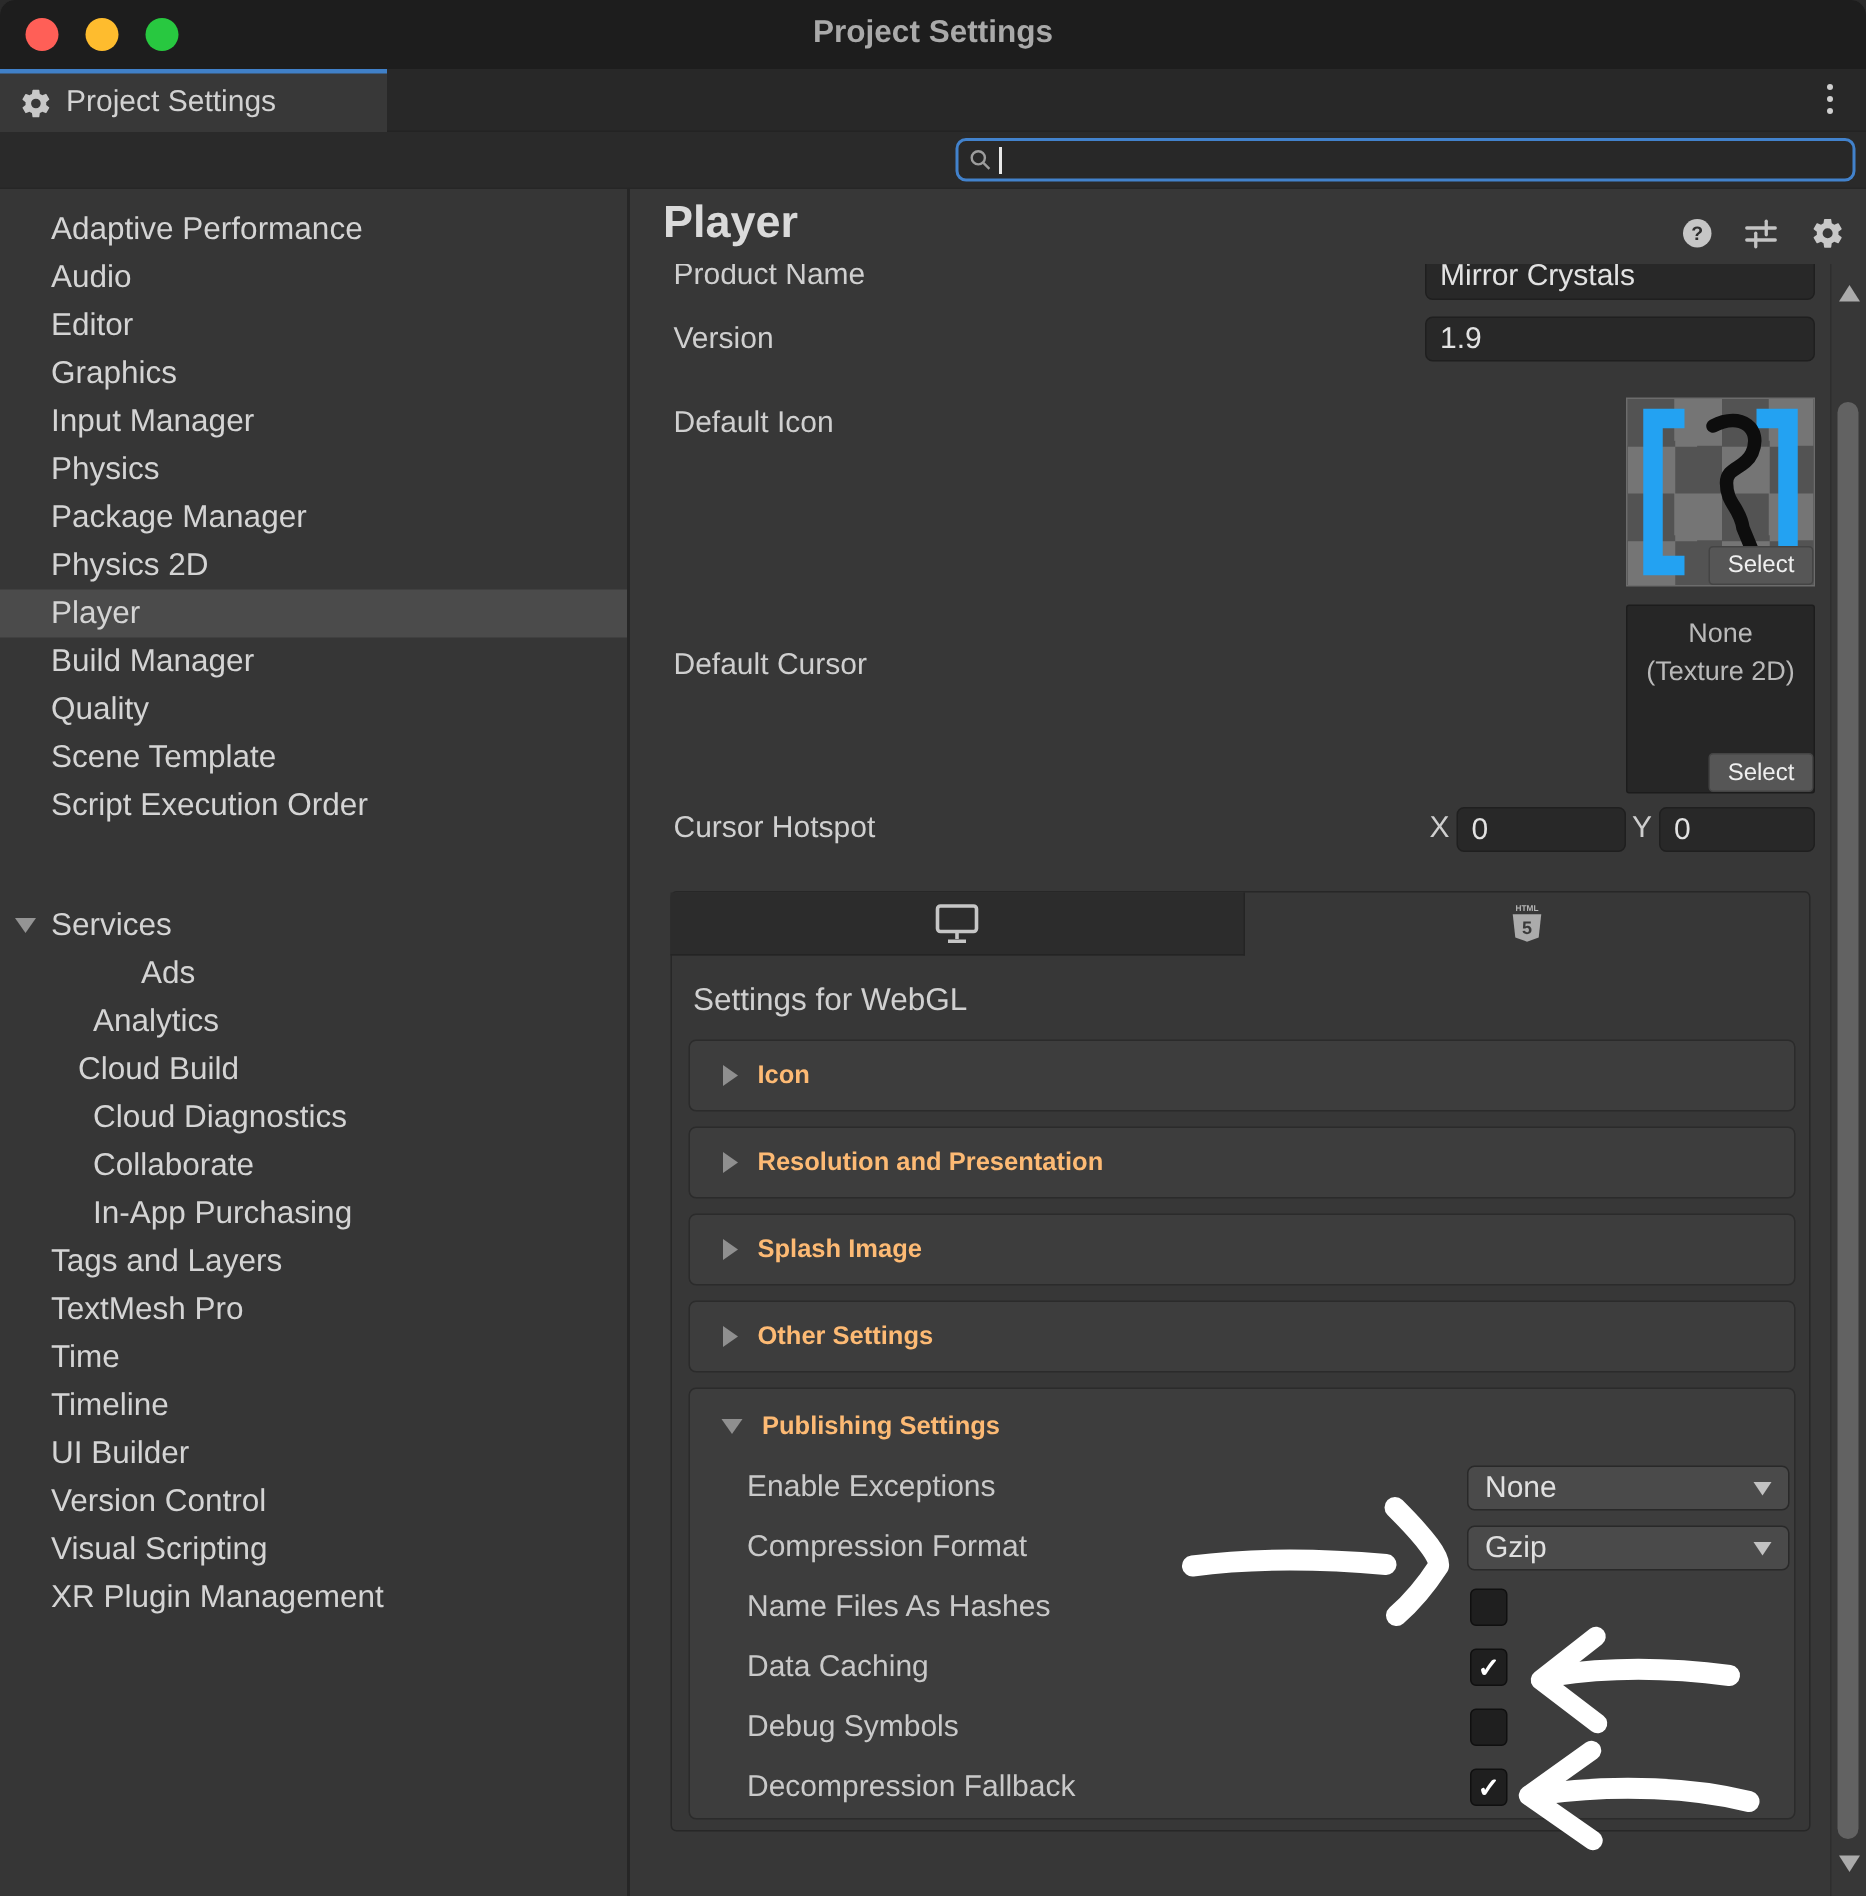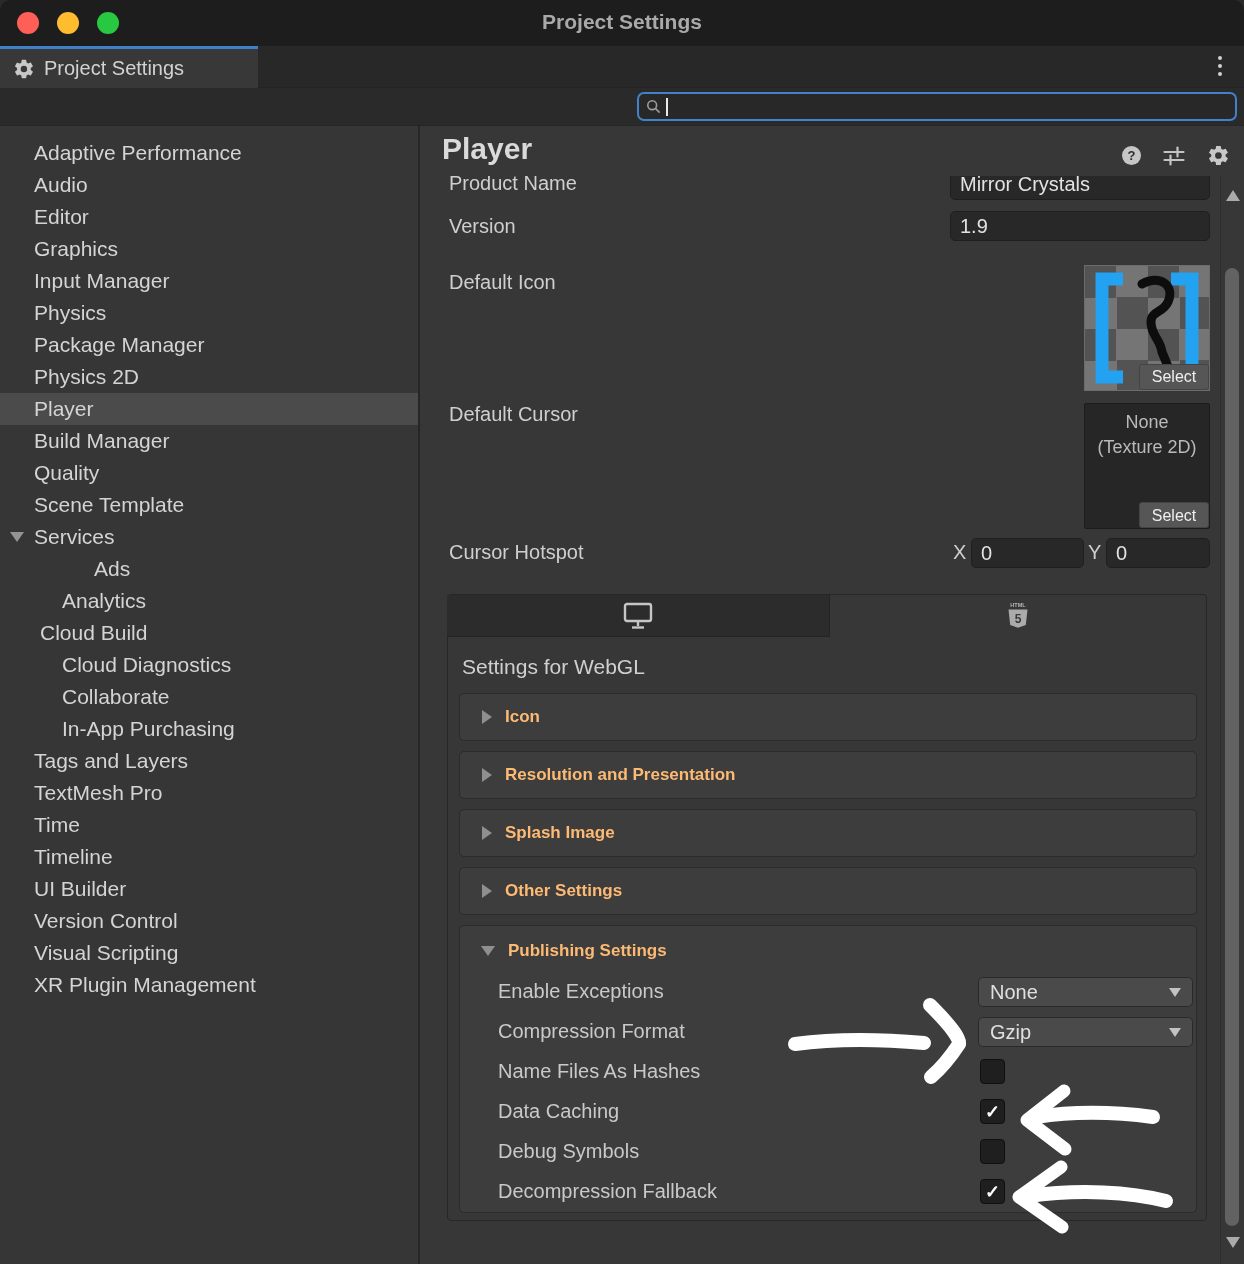--- a/index.html
+++ b/index.html
@@ -129,30 +129,33 @@
       <div class="sb-row" style="padding-left: 34px;">
         <span>Build Manager</span>
       </div>
       <div class="sb-row" style="padding-left: 34px;">
         <span>Quality</span>
       </div>
       <div class="sb-row" style="padding-left: 34px;">
         <span>Scene Template</span>
       </div>
       <div class="sb-row" style="padding-left: 34px;">
+        <span>Script Execution Order</span>
+      </div>
+      <div class="sb-row" style="padding-left: 34px; margin-top: 48px;">
         <span class="sb-tri"></span>
         <span>Services</span>
       </div>
       <div class="sb-row" style="padding-left: 94px;">
         <span>Ads</span>
       </div>
       <div class="sb-row" style="padding-left: 62px;">
         <span>Analytics</span>
       </div>
-      <div class="sb-row" style="padding-left: 40px;">
+      <div class="sb-row" style="padding-left: 52px;">
         <span>Cloud Build</span>
       </div>
       <div class="sb-row" style="padding-left: 62px;">
         <span>Cloud Diagnostics</span>
       </div>
       <div class="sb-row" style="padding-left: 62px;">
         <span>Collaborate</span>
       </div>
       <div class="sb-row" style="padding-left: 62px;">
         <span>In-App Purchasing</span>
@@ -201,21 +204,21 @@
   <div class="abs label" style="left:449px;top:271px;">Default Icon</div>
   <div class="abs icon-frame">
     <svg class="abs" style="left:0;top:0;" width="124" height="124" viewBox="0 0 124 124">
       <path d="M38 13 H17 V111 H38" fill="none" stroke="#23a2f2" stroke-width="13"></path>
       <path d="M86 13 H107 V111 H86" fill="none" stroke="#23a2f2" stroke-width="13"></path>
       <path d="M57 18 C 76 8, 90 20, 83 36 C 78 47, 66 45, 66 56 C 66 70, 75 72, 77 86 L 91 120" fill="none" stroke="#0d0d0d" stroke-width="9" stroke-linecap="round"></path>
     </svg>
     <div class="select-btn">Select</div>
   </div>
 
-  <div class="abs label" style="left:449px;top:403px;text-align:center;">Default Cursor</div>
+  <div class="abs label" style="left:449px;top:432px;text-align:center;">Default Cursor</div>
   <div class="abs cursor-box">
     <div>None</div>
     <div>(Texture 2D)</div>
     <div class="select-btn">Select</div>
   </div>
 
   <div class="abs label" style="left:449px;top:541px;">Cursor Hotspot</div>
   <div class="abs label" style="left:953px;top:541px;">X</div>
   <div class="abs field" style="left:971px;top:538px;width:113px;height:30px;">
       <span>0</span>

